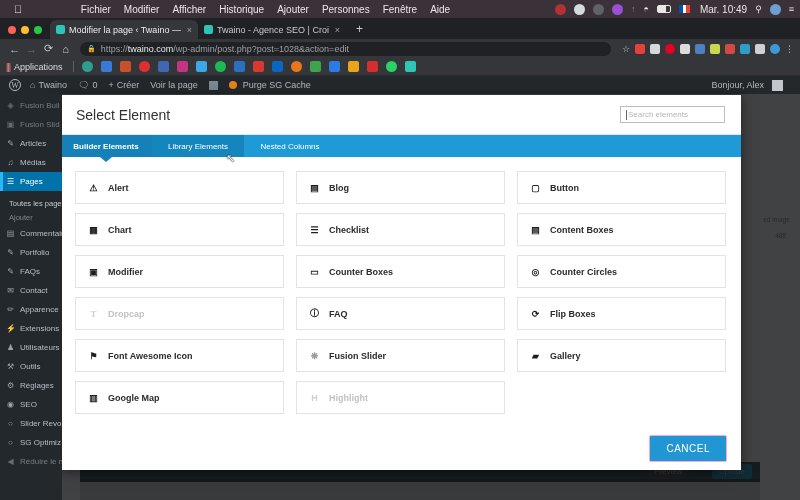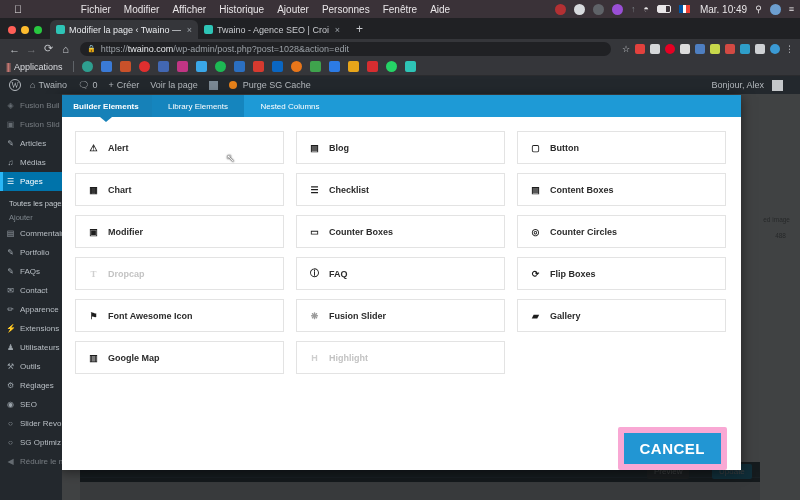--- a/index.html
+++ b/index.html
@@ -173,22 +173,22 @@
   }
   .el-card .eicon { width: 11px; font-size: 9px; text-align: center; color: #1d1d1d; flex: 0 0 auto; }
   .el-card.disabled { color: #c3c3c3; }
   .el-card.disabled .eicon { color: #cfcfcf; }
 
   .modal-foot {
     height: 44px; display: flex; align-items: center; justify-content: flex-end;
     padding: 0 14px; background: #fff;
   }
   .cancel-btn {
-    background: #2296d3; border: 6px solid #f9a8d4; color: #fff;
-    font-size: 15px; font-weight: bold; letter-spacing: .5px;
+    background: #2296d3; border: 1px solid #f9a8d4; color: #fff;
+    font-size: 10px; font-weight: normal; letter-spacing: .5px;
     padding: 7px 16px; border-radius: 2px;
   }
 
   
   .cursor {
     position: absolute; left: 226px; top: 153px; width: 10px; height: 13px;
     color: #fff; font-size: 11px; line-height: 1;
     text-shadow: 0 0 1px #000, 0 0 2px #000;
   }
   .small-ghost { position: absolute; right: 4px; font-size: 6.5px; color: #6d6d6d; }
@@ -349,20 +349,27 @@
       
       
       
       
     </div>
   </div>
 
   <div class="overlay"></div>
 
   <div class="modal">
+    <div class="modal-head">
+      <div class="modal-title">Select Element</div>
+      <div class="search-box">
+        <span class="caret"></span>
+        <span>Search elements</span>
+      </div>
+    </div>
 
     <div class="tabs">
       <div class="tab-item active">Builder Elements</div>
       <div class="tab-item hovered">Library Elements</div>
       <div class="tab-item">Nested Columns</div>
     </div>
 
     <div class="grid-wrap">
       <div class="grid">
         <div class="el-card">

